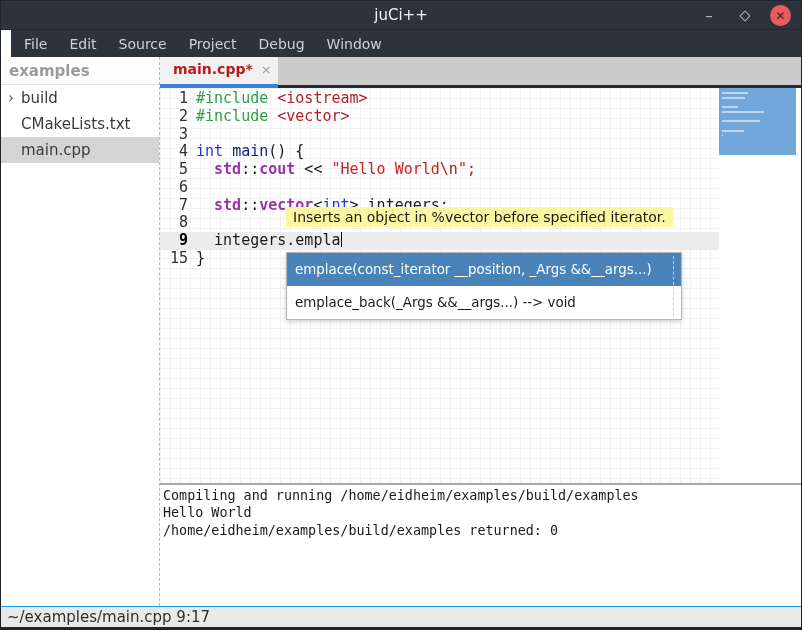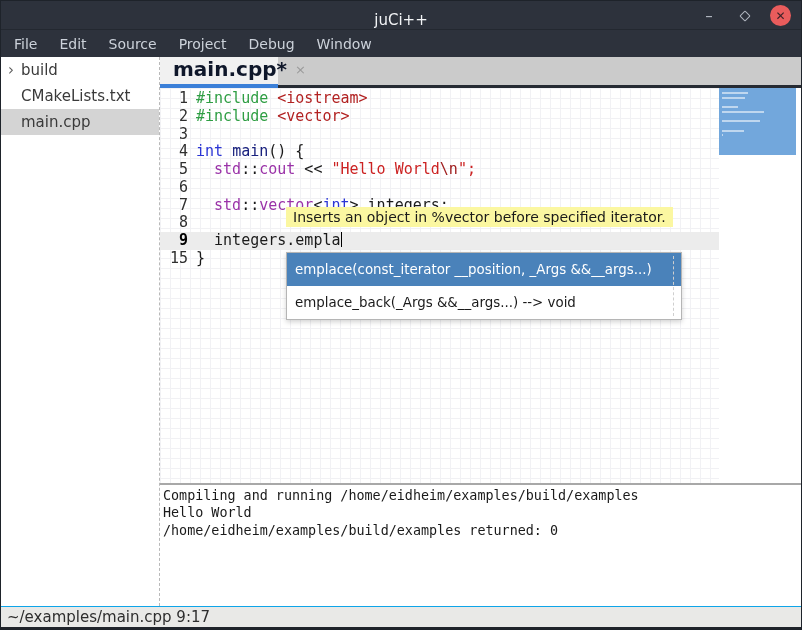--- a/index.html
+++ b/index.html
@@ -6,63 +6,63 @@
   html,body { width:802px; height:630px; overflow:hidden; background:#555; }
   .window {
     position:relative; width:802px; height:630px;
     font-family:"DejaVu Sans","Liberation Sans",sans-serif;
     border:1px solid #1e232a; background:#fff;
     display:flex; flex-direction:column;
   }
   
   .titlebar {
     height:29px; background:var(--titlebar_bg); flex:0 0 auto;
-    display:flex; align-items:flex-end; justify-content:center; position:relative;
+    display:flex; align-items:center; justify-content:center; position:relative;
     border-bottom:1px solid #232830;
   }
   .title { color:var(--titlebar_text); font-size:15px; }
   .controls { position:absolute; right:10px; top:0; height:29px; display:flex; align-items:center; gap:14px; }
   .wbtn { width:22px; height:22px; display:flex; align-items:center; justify-content:center; cursor:default; }
   .btn-min { color:#aeb4bd; font-size:15px; }
   .restore-glyph { width:8px; height:8px; border:1.5px solid #aeb4bd; display:inline-block; transform:rotate(45deg); border-radius:1px; }
   .btn-close { width:21px; height:21px; border-radius:50%; background:var(--close_button_bg); color:#3c2228; font-size:12px; font-weight:bold; display:flex; align-items:center; justify-content:center; }
   
-  .menubar { height:27px; background:var(--titlebar_bg); flex:0 0 auto; display:flex; align-items:center; padding-left:2px; }
+  .menubar { height:27px; background:var(--titlebar_bg); flex:0 0 auto; display:flex; align-items:center; padding-left:2px;margin-left:10px; }
   .menu-item { color:var(--menubar_text); font-size:14px; padding:4px 11px; cursor:default; }
   
   .content { flex:1 1 auto; display:flex; min-height:0; }
   .sidebar { width:158px; background:#fff; flex:0 0 auto; }
   .side-header { height:28px; line-height:28px; padding-left:8px; font-weight:bold; font-size:15px; color:#9a9a9a; border-bottom:1px solid #e0e0e0; background:#fdfdfd; }
   .tree-row { height:26px; display:flex; align-items:center; font-size:15px; color:#3a3a3a; cursor:default; }
   .tree-row .expander { width:20px; text-align:center; color:#5a5a5a; font-size:15px; }
   .tree-row .spacer { width:20px; }
   .tree-row.sel { background:var(--sidebar_selected_bg); }
   .main { flex:1 1 auto; display:flex; flex-direction:column; border-left:1px dashed #b9b9b9; min-width:0; }
   
   .tabbar { height:31px; flex:0 0 auto; position:relative; background:var(--tabbar_bg); }
   .tabbar .darkline { position:absolute; left:0; right:0; bottom:0; height:3px; background:#262b33; }
   .tab { position:absolute; left:0; top:0; height:31px; width:118px; background:var(--tab_bg);
          display:flex; align-items:center; justify-content:space-between; padding:0 10px 3px 13px;
          border-bottom:4px solid var(--tab_underline); z-index:2; }
-  .tab-label { font-size:20px; font-weight:bold; color:#0f172a; }
+  .tab-label { font-size:14px; font-weight:bold; color:#b91c1c; }
   .tab-close { color:#9a9a9a; font-size:13px; padding-left:8px; }
   
   .editor { position:relative; height:395px; flex:0 0 auto; background:#fff;
     background-image:linear-gradient(var(--editor_grid) 1px, transparent 1px),
                      linear-gradient(90deg, var(--editor_grid) 1px, transparent 1px);
     background-size:10px 10px; overflow:hidden;
     font-family:"DejaVu Sans Mono","Liberation Mono",monospace; }
   .code { position:absolute; left:0; top:2px; right:0; }
   .crow { display:flex; height:17.75px; line-height:17.75px; font-size:15px; white-space:pre; }
   .crow.cur { background:var(--current_line_bg); }
   .gut { width:28px; flex:0 0 auto; text-align:right; color:#2f2f2f; }
   .crow.cur .gut { font-weight:bold; color:#000; }
   .ctext { padding-left:8px; color:var(--pl); }
   .tk-pp{color:var(--pp);} .tk-inc{color:var(--inc);} .tk-kw{color:var(--kw);}
-  .tk-fn{color:var(--fn);} .tk-ns{color:var(--ns);} .tk-str{color:var(--str);}
+  .tk-fn{color:var(--fn);} .tk-ns{color:var(--ns);font-weight:bold;} .tk-str{color:var(--str);}
   .tk-esc{color:var(--esc);} .tk-pl{color:var(--pl);}
   .caret { display:inline-block; width:0; height:15px; border-left:1.5px solid #000; vertical-align:middle; margin-top:-2px; }
   .minimap { position:absolute; top:0; right:0; width:82px; height:100%; background:#fff; }
   .viewport { position:absolute; top:0; left:0; width:77px; height:67px; background:var(--minimap_viewport); }
   .mmbar { position:absolute; left:3px; height:2px; background:rgba(255,255,255,.55); }
   .tooltip { position:absolute; left:126px; top:119px; background:var(--tooltip_bg); color:#1a1a1a;
     font-family:"DejaVu Sans","Liberation Sans",sans-serif; font-size:14px; padding:2px 7px; white-space:nowrap; }
   .completion { position:absolute; left:126px; top:164px; width:396px; background:#fff;
     border:1px solid #b5b5b5; box-shadow:0 2px 5px rgba(0,0,0,.18);
     font-family:"DejaVu Sans","Liberation Sans",sans-serif; font-size:13.4px; }
@@ -101,20 +101,21 @@
       <span class="menu-item">File</span>
       <span class="menu-item">Edit</span>
       <span class="menu-item">Source</span>
       <span class="menu-item">Project</span>
       <span class="menu-item">Debug</span>
       <span class="menu-item">Window</span>
     </div>
 
   <div class="content">
     <div class="sidebar">
+      <div class="side-header">examples</div>
       <div id="tree">
           <div class="tree-row">
             <span class="expander">›</span>
             <span>build</span>
           </div>
           <div class="tree-row">
             <span class="spacer"></span>
             <span>CMakeLists.txt</span>
           </div>
           <div class="tree-row sel">

